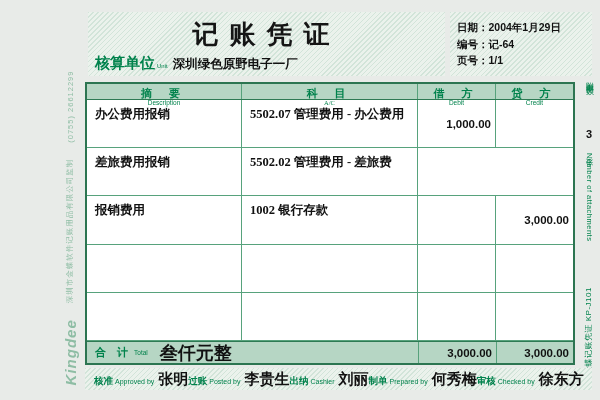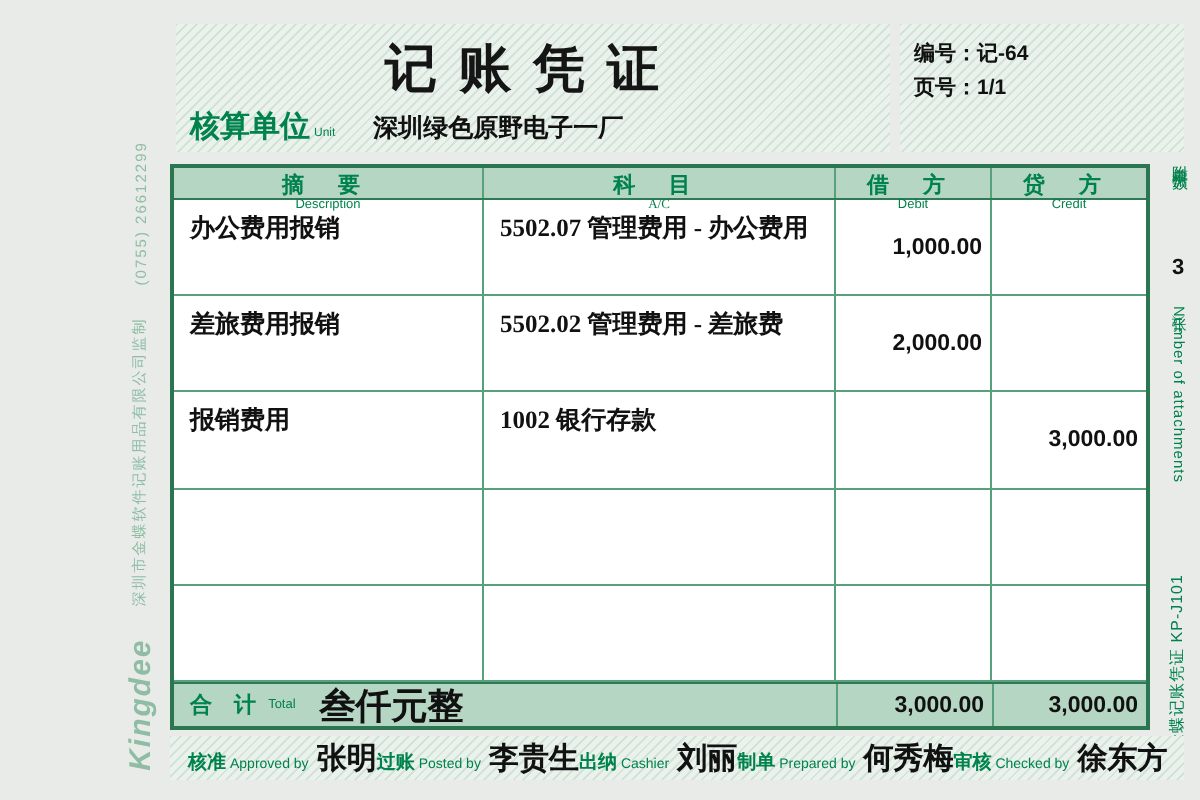--- a/index.html
+++ b/index.html
@@ -17,21 +17,21 @@
 
   
   .hdr-main { position:absolute; left:88px; top:12px; width:357px; height:64px; }
   .voucher-title {
     text-align:center; padding-top:5px;
     font-size:26px; font-weight:bold; letter-spacing:11px; color:#151515;
   }
   .unit-line { position:absolute; left:7px; bottom:3px; white-space:nowrap; }
   .unit-label { font-size:15px; font-weight:bold; color:#00824c; }
   .unit-en { font-size:6px; color:#00824c; margin-left:2px; }
-  .unit-value { font-size:12.5px; font-weight:bold; margin-left:19px; }
+  .unit-value { font-size:12.5px; font-weight:bold; margin-left:5px; }
 
   .hdr-info { position:absolute; left:450px; top:12px; width:142px; height:64px; padding:7px 0 0 7px; }
   .info-line { font-size:10.5px; font-weight:bold; line-height:16.5px; white-space:nowrap; }
 
   
   .voucher-table {
     position:absolute; left:85px; top:82px; width:490px; height:283px;
     border:2px solid #2c7551; background:#fff;
     display:flex; flex-direction:column;
   }
@@ -103,20 +103,21 @@
   </div>
 
   <div class="hdr-main hatch">
     <div class="voucher-title">记账凭证</div>
     <div class="unit-line">
       <span class="unit-label">核算单位</span><span class="unit-en">Unit</span><span class="unit-value">深圳绿色原野电子一厂</span>
     </div>
   </div>
 
   <div class="hdr-info hatch">
+    <div class="info-line"><span>日期：</span><span>2004年1月29日</span></div>
     <div class="info-line"><span>编号：</span><span>记-64</span></div>
     <div class="info-line"><span>页号：</span><span>1/1</span></div>
   </div>
 
   <div class="voucher-table">
     <div class="trow thead">
       <div class="cell c1 hcell">
         <span class="hlabel">摘 要</span>
         <span class="hsub">Description</span>
       </div>
@@ -136,21 +137,20 @@
 
     <div class="trow brow">
       <div class="cell c1 txtcell">办公费用报销</div>
       <div class="cell c2 txtcell">5502.07 管理费用 - 办公费用</div>
       <div class="cell c3 amtcell">1,000.00</div>
       <div class="cell c4 amtcell"></div>
     </div>
     <div class="trow brow">
       <div class="cell c1 txtcell">差旅费用报销</div>
       <div class="cell c2 txtcell">5502.02 管理费用 - 差旅费</div>
-      <div class="cell c3 amtcell">2,000.00</div>
       <div class="cell c4 amtcell"></div>
     </div>
     <div class="trow brow">
       <div class="cell c1 txtcell">报销费用</div>
       <div class="cell c2 txtcell">1002 银行存款</div>
       <div class="cell c3 amtcell"></div>
       <div class="cell c4 amtcell">3,000.00</div>
     </div>
     <div class="trow brow">
       <div class="cell c1 txtcell"></div>

